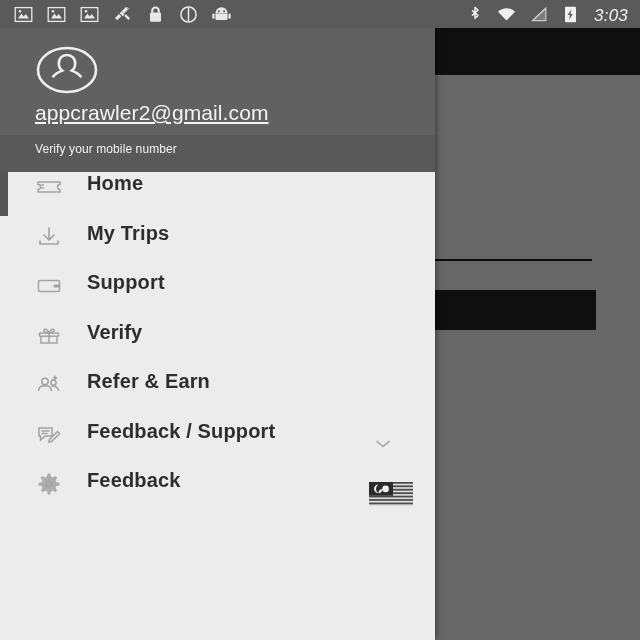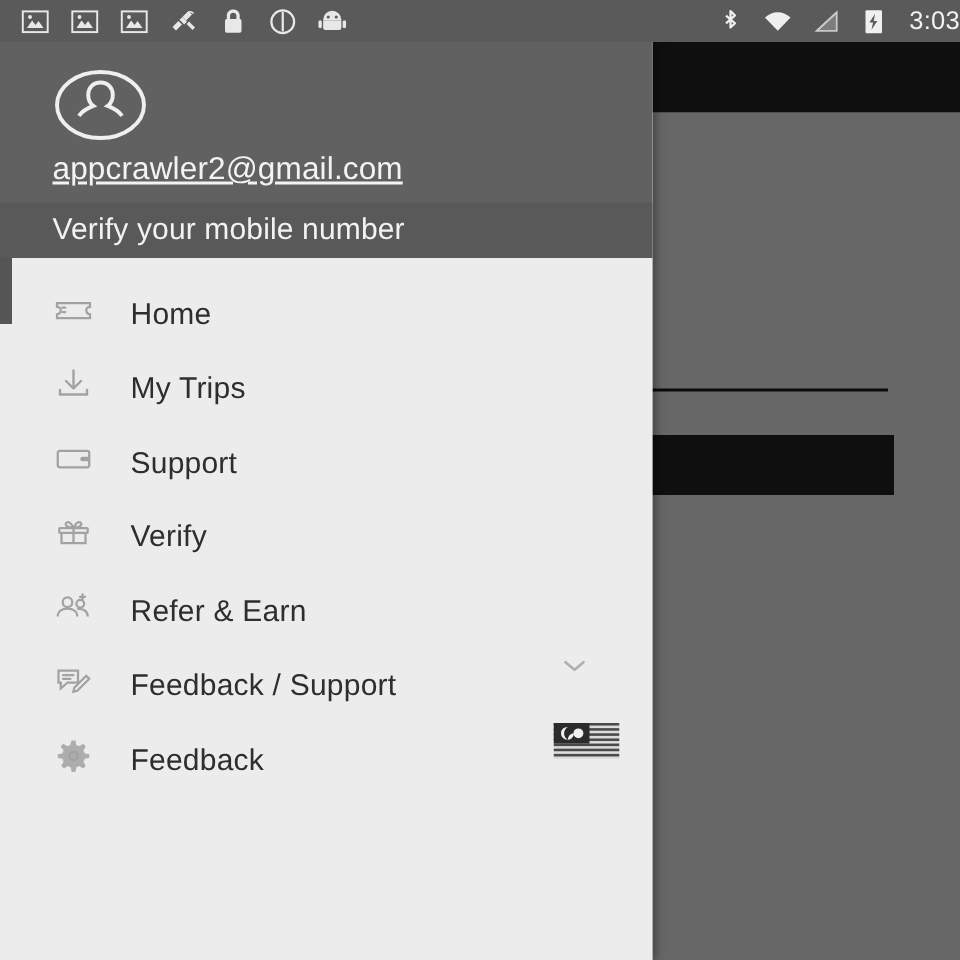--- a/index.html
+++ b/index.html
@@ -34,23 +34,24 @@
   }
   #status-left {
     display: flex;
     align-items: center;
     gap: 14px;
     padding-left: 14px;
     flex: 1;
   }
   #status-right {
     display: flex;
-    align-items: flex-start;
+    align-items: flex-end;
     gap: 13px;
-    padding-right: 0;
+    padding-right: 12px;
+    font-style: italic;
   }
   .sb-icon {
     display: inline-flex;
     align-items: center;
     justify-content: center;
     width: 19px; height: 19px;
     color: #e8e8e8;
   }
   .sb-icon svg { display: block; }
   #status-clock {
@@ -162,21 +163,21 @@
   }
   #verify-mobile-row {
     position: absolute;
     left: 0; top: 135px;
     width: 435px; height: 37px;
     background: #595959;
   }
   #verify-mobile-label {
     position: absolute;
     left: 35px; top: 7px;
-    font-size: 20px;
+    font-size: 12px;
     color: #f2f2f2;
     letter-spacing: 0.1px;
     white-space: nowrap;
   }
 
   #drawer-scroll-thumb {
     position: absolute;
     left: 0; top: 172px;
     width: 8px; height: 44px;
     background: #555555;
@@ -186,25 +187,26 @@
   #drawer-menu {
     position: absolute;
     left: 0; top: 172px;
     width: 435px;
     height: 468px;
     background: #ececec;
   }
   .menu-item {
     position: relative;
     display: flex;
-    align-items: flex-end;
+    align-items: flex-start;
     height: 49.5px;
     padding-left: 34px;
     box-sizing: border-box;
     background: transparent;
+    font-weight: bold;
   }
   .menu-icon {
     width: 30px; height: 30px;
     flex: 0 0 30px;
     display: inline-flex;
     align-items: center;
     justify-content: center;
     color: #a2a2a2;
   }
   .menu-icon svg { display: block; }

